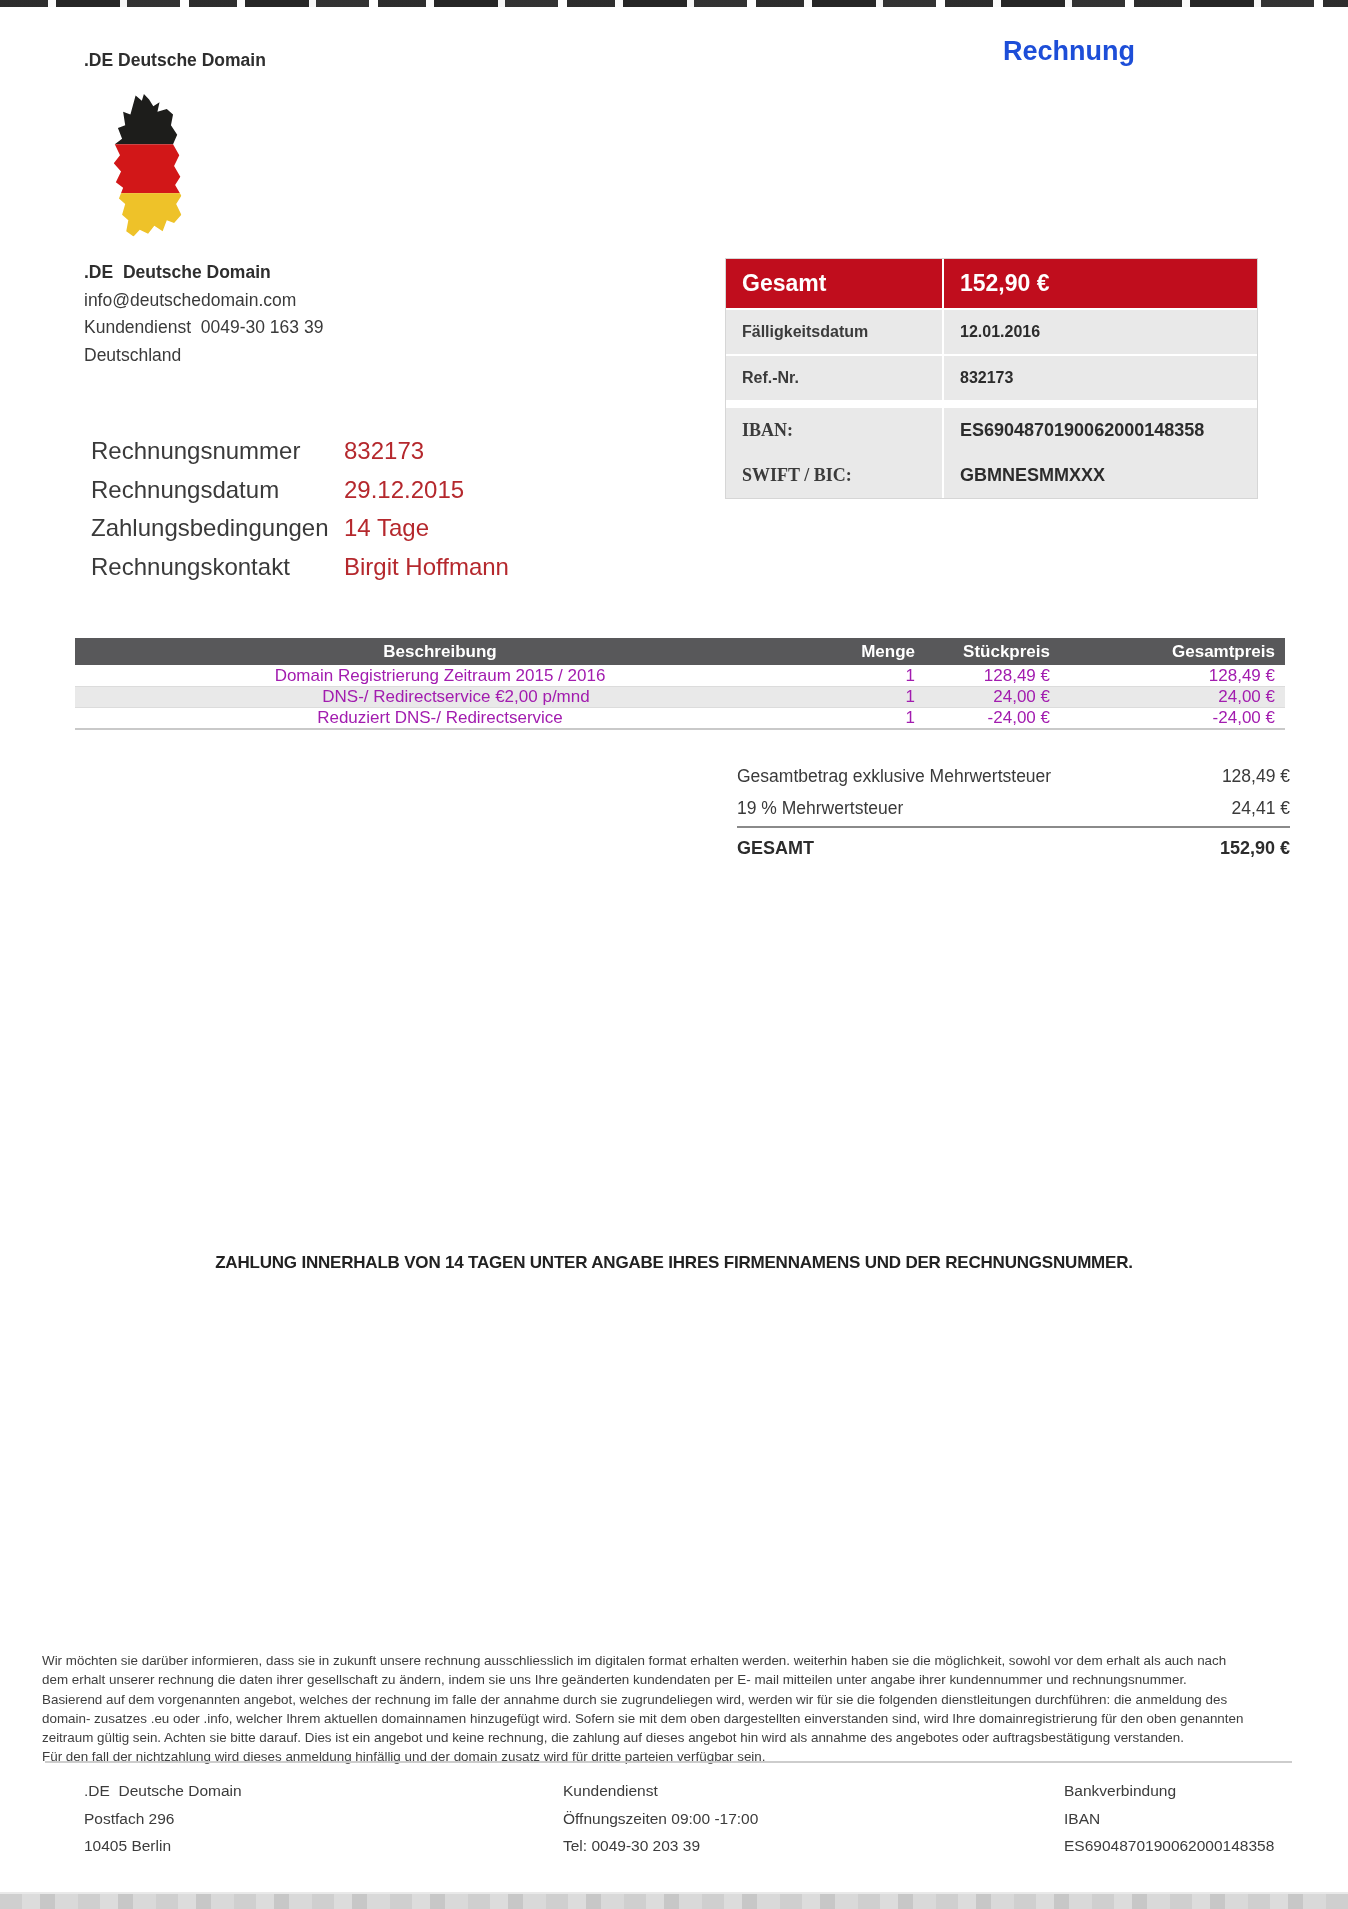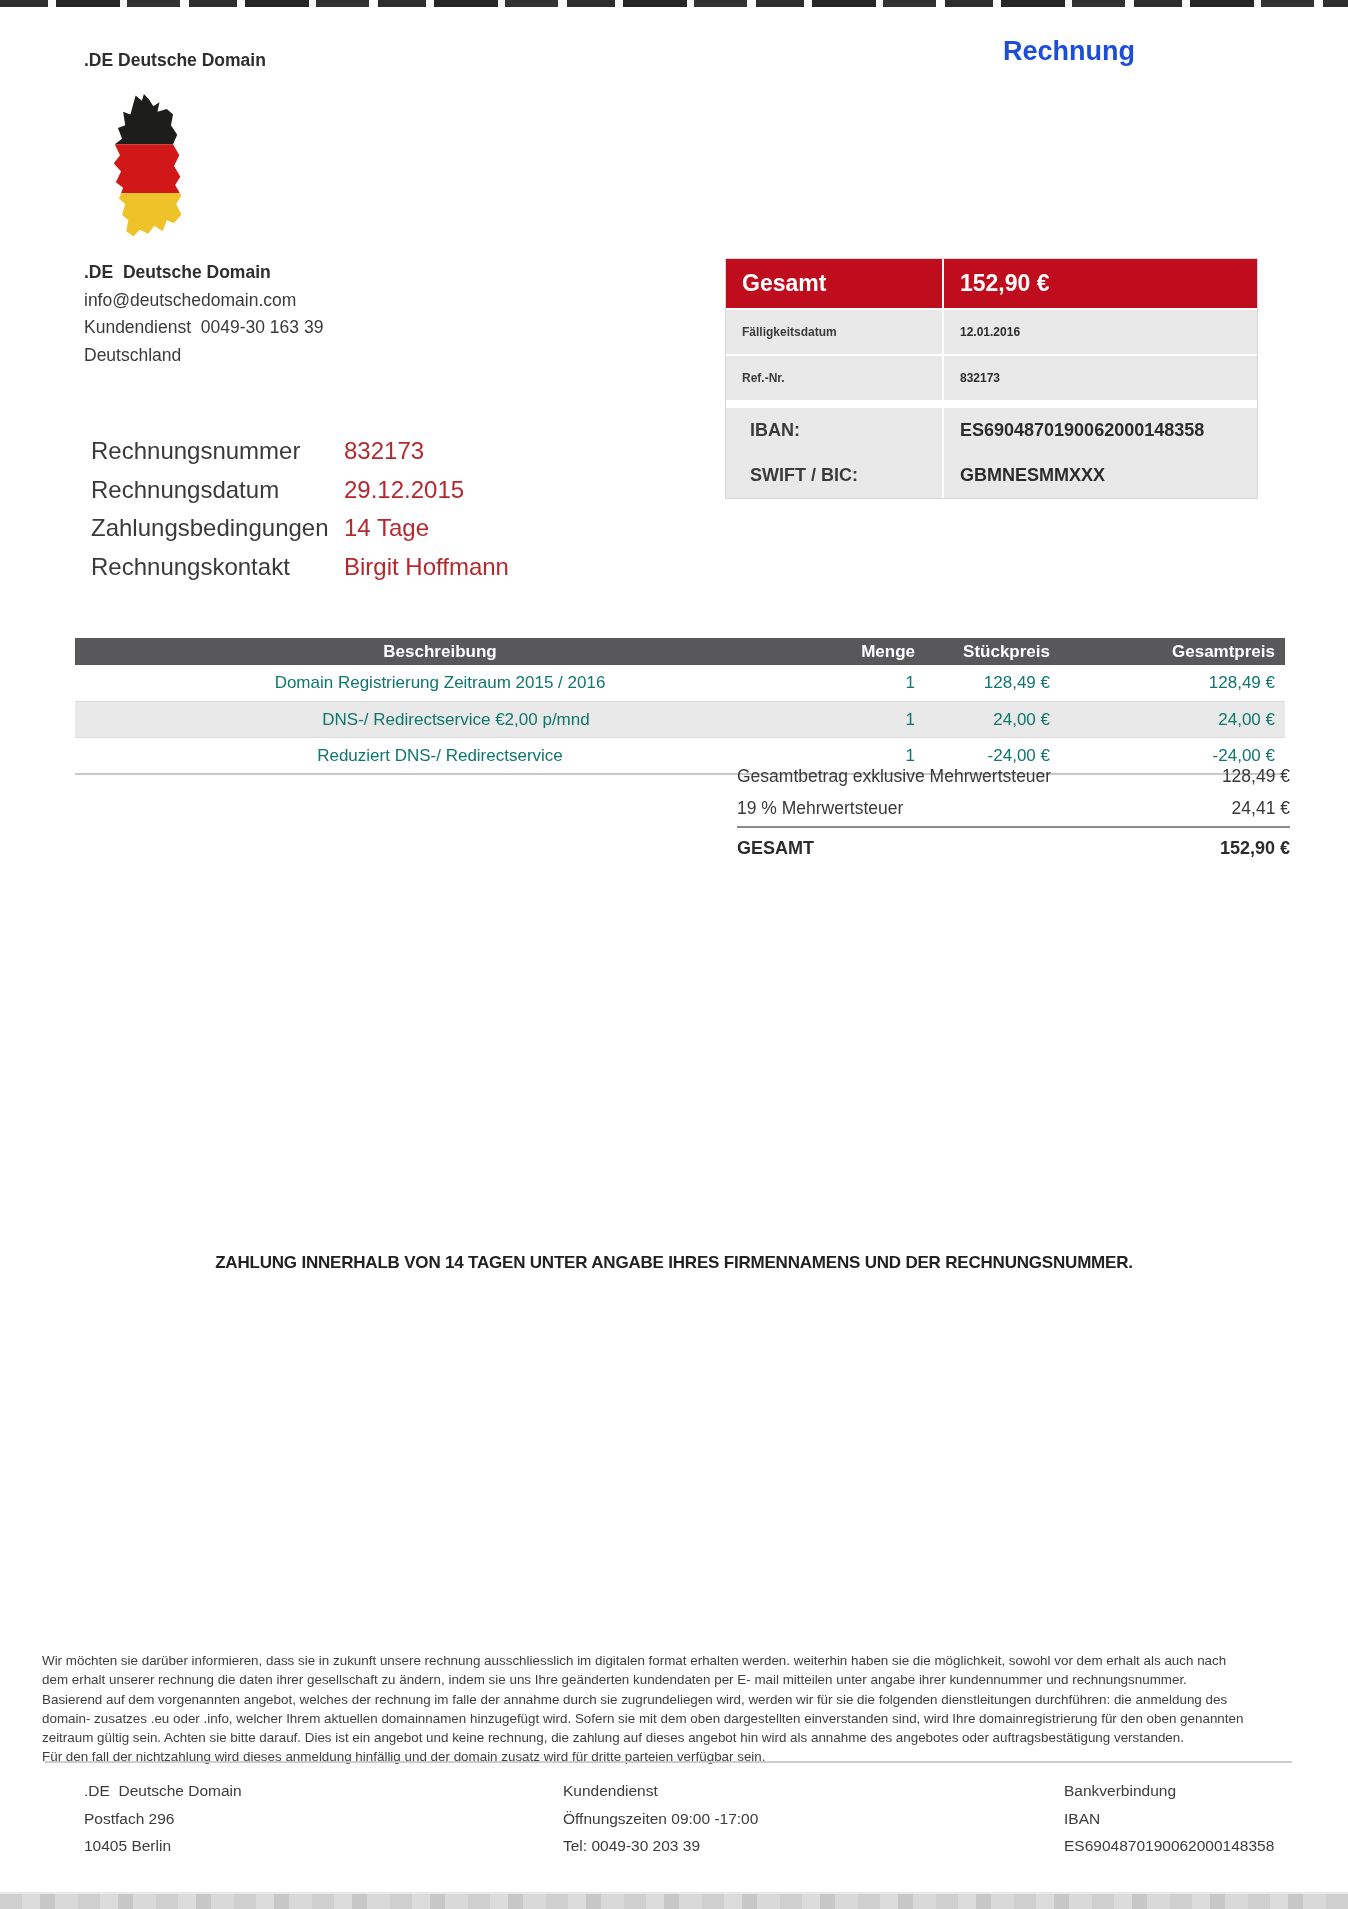--- a/index.html
+++ b/index.html
@@ -37,35 +37,35 @@
   .meta-label{width:253px;color:#3a3a3a;}
   .meta-value{color:#b5282d;}
 
   
   .sumbox{position:absolute;left:725px;top:258px;width:533px;border:1px solid #d6d6d6;box-sizing:border-box;background:#fff;}
   .s-row{display:flex;gap:2px;}
   .s-lab{width:216px;padding-left:16px;display:flex;align-items:center;font-weight:bold;box-sizing:border-box;flex:0 0 auto;}
   .s-val{flex:1;padding-left:16px;display:flex;align-items:center;font-weight:bold;}
   .s-head{height:49px;font-size:23px;}
   .s-head .s-lab,.s-head .s-val{background:#c00d1d;color:#ffffff;}
-  .s-datarow{height:44px;margin-top:2px;font-size:12px;}
+  .s-datarow{height:44px;margin-top:2px;font-size:16px;}
   .s-datarow .s-lab{background:#e9e9e9;color:#3b3b3b;}
   .s-datarow .s-val{background:#e9e9e9;color:#2c2c2c;}
   .s-bank{display:flex;gap:2px;margin-top:8px;font-size:18px;}
-  .s-bank-labels{width:216px;padding-left:24px;background:#e9e9e9;box-sizing:border-box;flex:0 0 auto;}
+  .s-bank-labels{width:216px;padding-left:16px;background:#e9e9e9;box-sizing:border-box;flex:0 0 auto;font-family:Liberation Serif, serif;}
   .s-bank-values{flex:1;padding-left:16px;background:#e9e9e9;}
   .s-bank-labels div,.s-bank-values div{height:45px;display:flex;align-items:center;font-weight:bold;}
   .s-bank-labels div{color:#3b3b3b;}
   .s-bank-values div{color:#2c2c2c;}
 
   
   .table{position:absolute;left:75px;top:638px;width:1210px;font-size:17px;border-bottom:2px solid #c9c9c9;}
   .t-head,.t-row{display:flex;padding-right:10px;box-sizing:border-box;width:100%;}
   .t-head{background:#58585a;color:#fff;font-weight:bold;height:27px;align-items:center;}
-  .t-row{height:36px;align-items:center;color:#0f766e;}
+  .t-row{height:21px;align-items:center;color:#a21caf;}
   .t-row + .t-row{border-top:1px solid #dcdcdc;}
   .t-row.alt{background:#e9e9e9;padding-left:32px;}
   .c-desc{flex:1;padding-left:10px;text-align:center;}
   .c-qty{width:120px;text-align:right;flex:0 0 auto;}
   .c-unit{width:135px;text-align:right;flex:0 0 auto;}
   .c-total{width:225px;text-align:right;flex:0 0 auto;}
 
   
   .totals{position:absolute;left:737px;top:760px;width:553px;font-size:17.5px;color:#3a3a3a;}
   .tot-row{display:flex;height:32px;align-items:center;}

